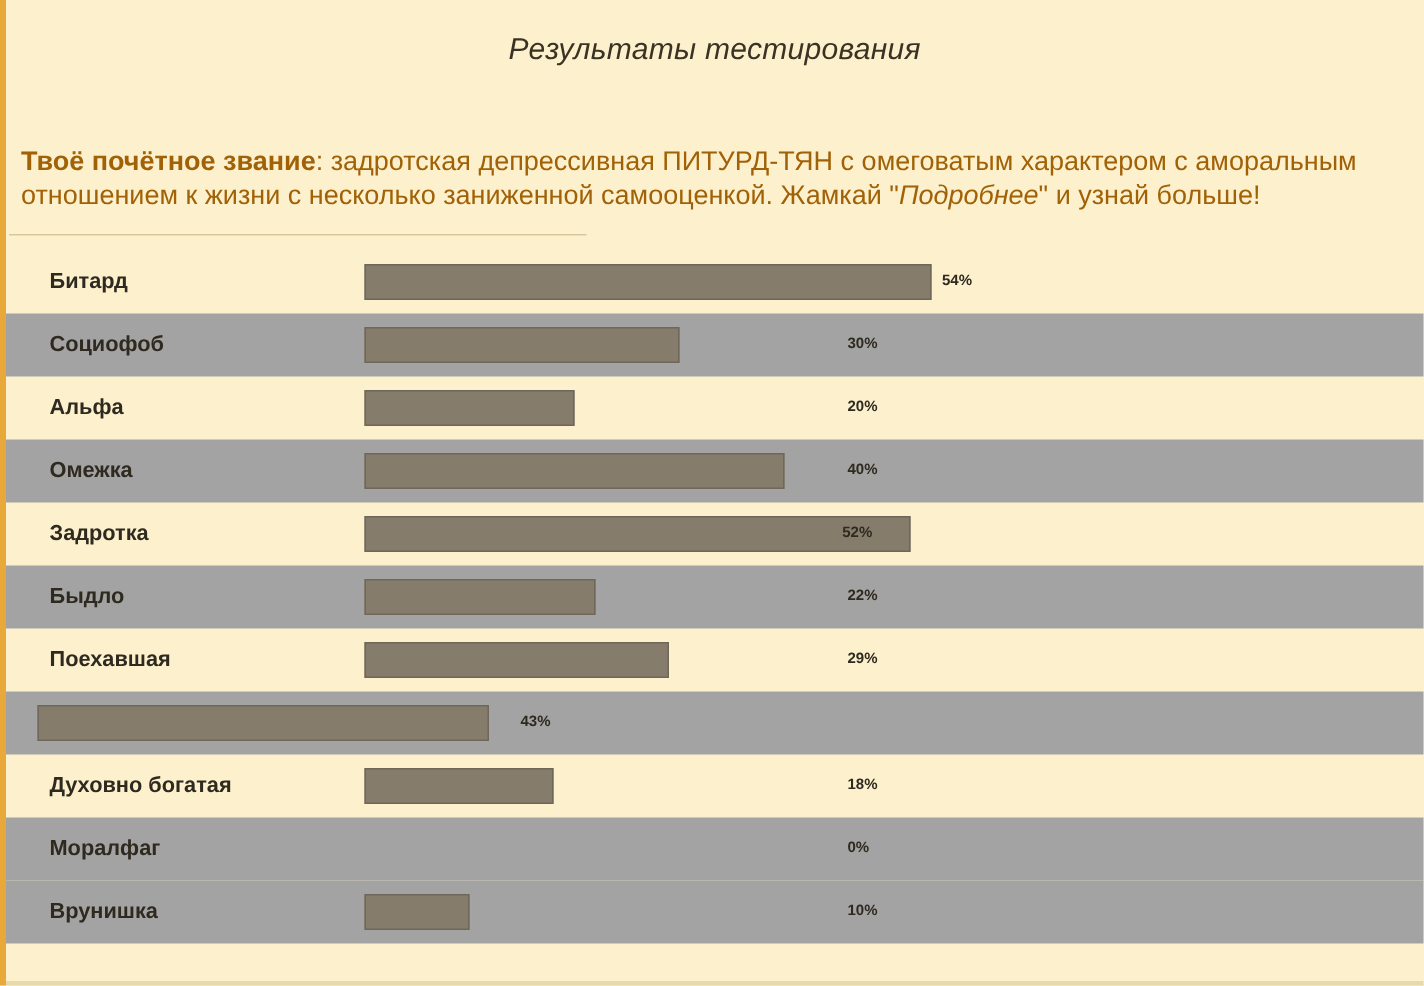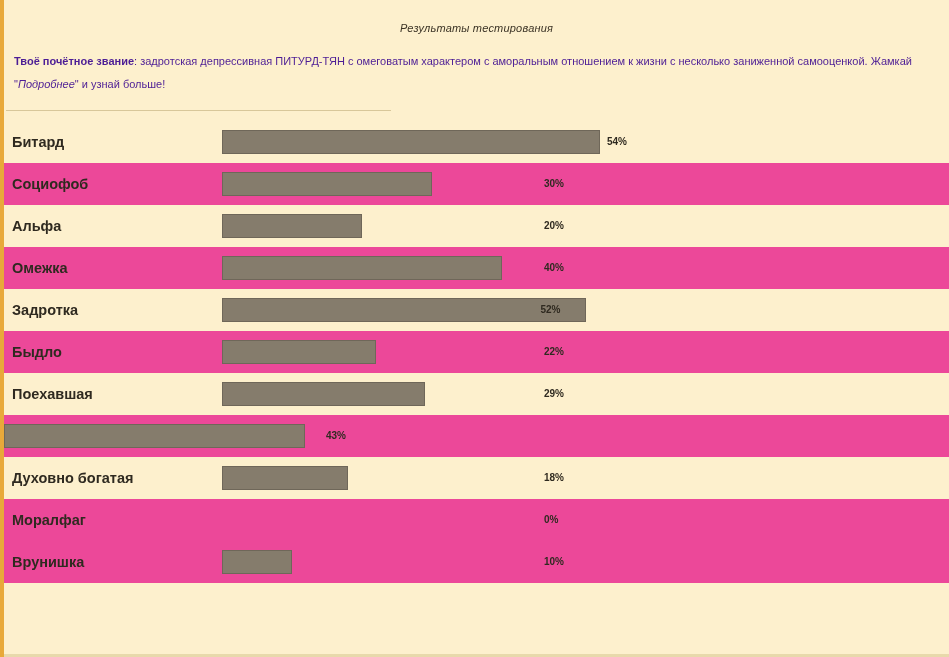--- a/index.html
+++ b/index.html
@@ -19,30 +19,31 @@
     width: 949px;
     height: 657px;
     box-sizing: border-box;
     border-left: 4px solid #e8a93a;
     background: #fdf0cd;
     padding: 0;
   }
   .title {
     text-align: center;
     font-style: italic;
-    font-size: 11px;
+    font-size: 20px;
     color: #3a3224;
     padding: 22px 0 16px 0;
     letter-spacing: 0.2px;
   }
   .summary {
-    font-size: 11px;
+    font-size: 18px;
     line-height: 23px;
-    color: #4c1d95;
+    color: #a16207;
     padding: 0 22px 0 10px;
+    margin-top: 35px;
   }
   .summary b {
     font-weight: bold;
   }
   .summary i {
     font-style: italic;
   }
   .divider {
     margin: 14px 0 10px 2px;
     width: 385px;
@@ -50,23 +51,24 @@
     background: #d8c79a;
   }
   .chart {
     padding: 0 0 0 0;
   }
   .row {
     display: flex;
     align-items: center;
     height: 42px;
     position: relative;
+    padding-left: 21px;
   }
   .row.alt {
-    background: #ec4899;
+    background: #a3a3a3;
     align-items: center;
   }
   .row-label {
     width: 218px;
     box-sizing: border-box;
     padding-left: 8px;
     font-size: 14.5px;
     font-weight: bold;
     color: #2f2a20;
     white-space: nowrap;

